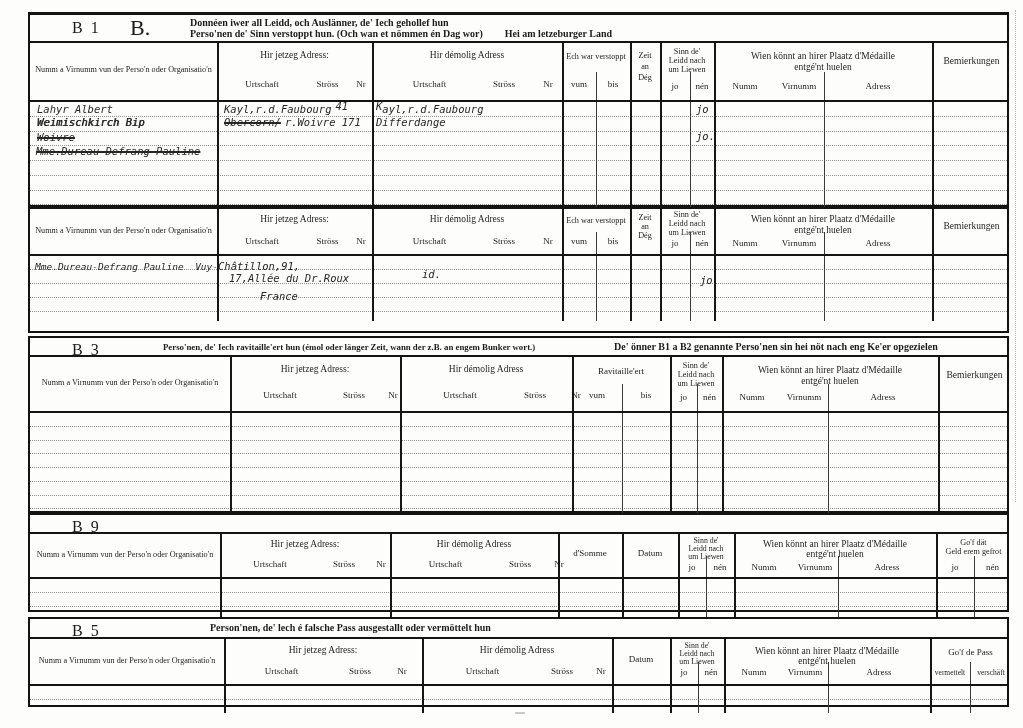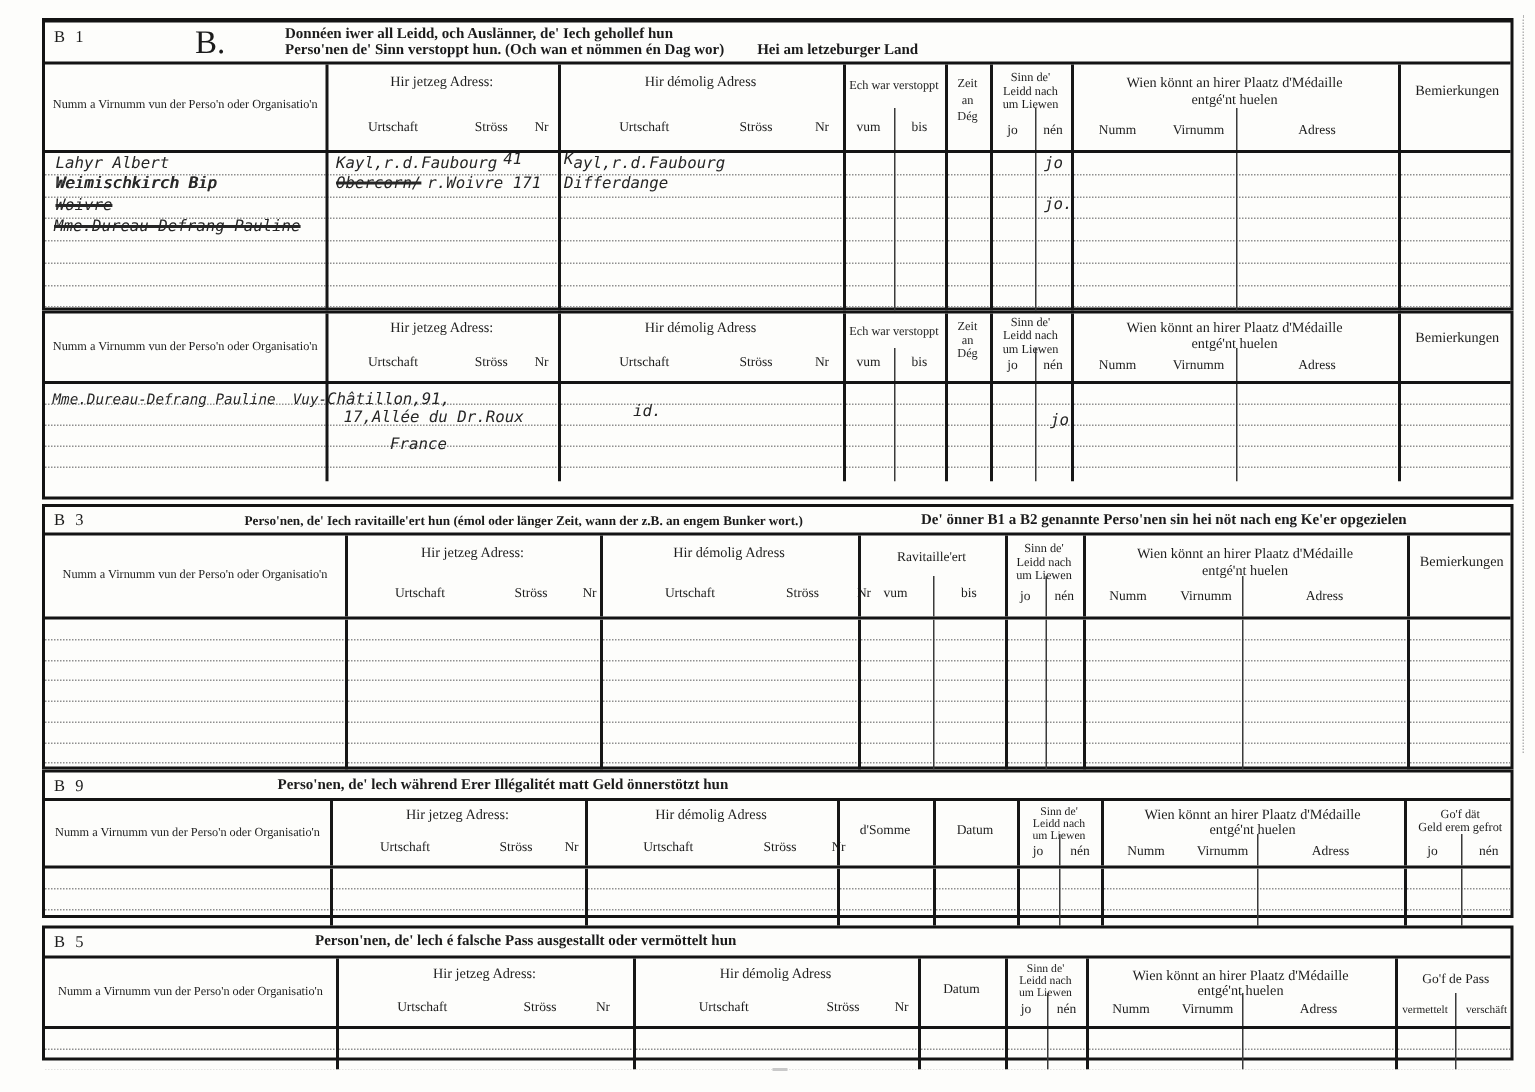--- a/index.html
+++ b/index.html
@@ -23,21 +23,21 @@
   .hdr i.v.sub{top:50%;}
   .bdy i.v.sub{top:0;}
   
   .hl{position:absolute;box-sizing:border-box;text-align:center;
       font-size:9px;line-height:10px;color:#1d1d1d;white-space:nowrap;}
   .f82{font-size:8.2px;}
   .f78{font-size:7.8px;}
   .f75{font-size:7.5px;}
   .f95{font-size:9.5px;}
   
-  .slabel{position:absolute;font-size:11px;letter-spacing:2px;}
+  .slabel{position:absolute;font-size:16px;letter-spacing:2px;margin-left:36px;}
   .bigB{position:absolute;font-size:22px;line-height:22px;}
   .ttl{position:absolute;font-weight:700;font-size:10px;white-space:nowrap;}
   .ttl .gap{display:inline-block;margin-left:22px;}
   
   .tw{position:absolute;white-space:pre;color:#262626;
       font-family:"DejaVu Sans Mono","Liberation Mono",monospace;
       font-size:10.5px;line-height:12px;}
   .tw-sm{font-size:9.5px;}
   .strike{text-decoration:line-through;text-decoration-thickness:1.5px;}
   .smudge{text-shadow:0.6px 0 0 #2a2a2a;}
@@ -249,21 +249,20 @@
       <i class="v" style="left: 908px;"></i>
       <i class="v sub" style="left: 592px;"></i>
       <i class="v sub" style="left: 667px;"></i>
       <i class="v sub" style="left: 798px;"></i>
     </div>
 </div>
 
 <div class="sect" style="top:513px;height:99px">
   <div class="tbar" style="height:17px">
     <span class="slabel" style="left:6px;top:3px">B 9</span>
-    <span class="ttl" style="left:155px;top:3px">Perso'nen, de' lech während Erer Illégalitét matt Geld önnerstötzt hun</span>
   </div>
   <div class="hdr" style="height:43px">
     <span class="hl f82" style="left:0;top:16px;width:190px">Numm a Virnumm vun der Perso'n oder Organisatio'n</span>
     <span class="hl f95" style="left:190px;top:5px;width:170px">Hir jetzeg Adress:</span>
     <span class="hl" style="left:195px;top:25px;width:90px">Urtschaft</span>
     <span class="hl" style="left:290px;top:25px;width:48px">Ströss</span>
     <span class="hl" style="left:338px;top:25px;width:26px">Nr</span>
     <span class="hl f95" style="left:360px;top:5px;width:168px">Hir démolig Adress</span>
     <span class="hl" style="left:368px;top:25px;width:95px">Urtschaft</span>
     <span class="hl" style="left:466px;top:25px;width:48px">Ströss</span>

